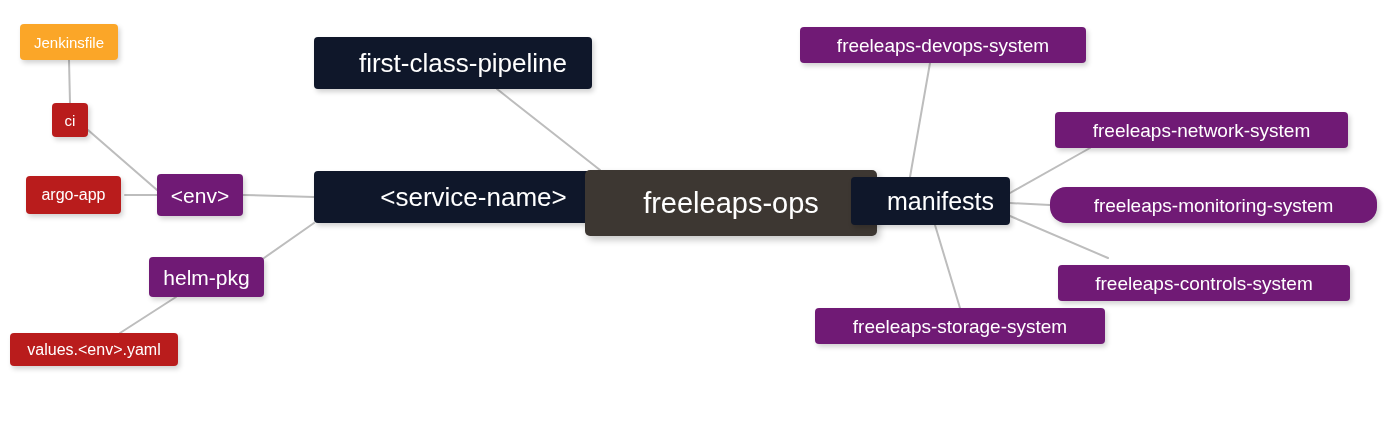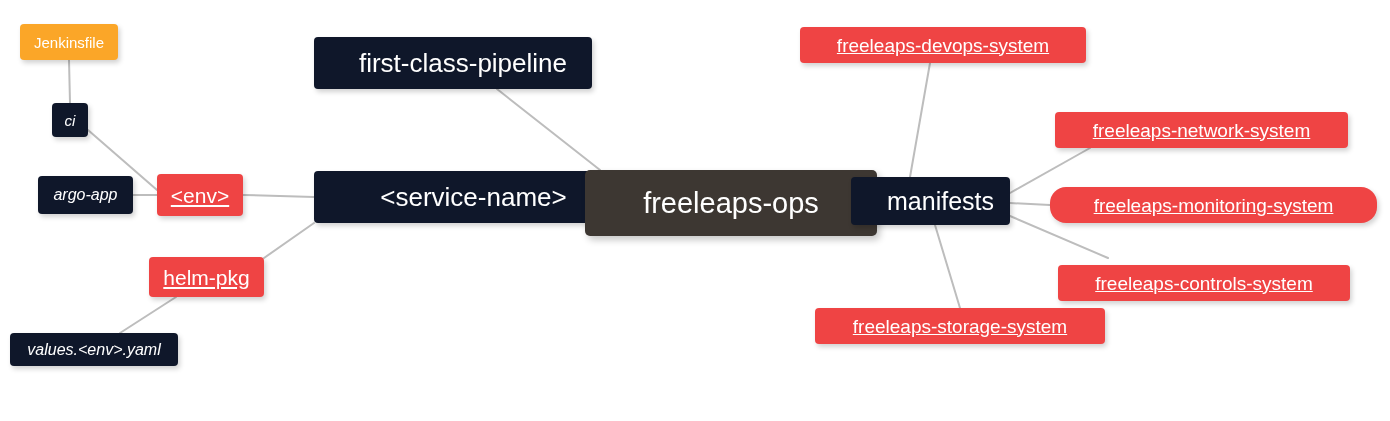--- a/index.html
+++ b/index.html
@@ -39,23 +39,23 @@
     z-index: 2;
     line-height: 1;
     padding: 0 10px;
   }
   .node.root {
     background: #3d3732;
     border-radius: 5px;
     box-shadow: 3px 4px 7px rgba(0,0,0,0.22);
   }
   .node.blue   { background: #0f172a; padding-left: 30px; }
-  .node.green  { background: #ef4444; text-decoration: underline; }
+  .node.green  { background: #701a75; }
   .node.orange { background: #fba628; }
-  .node.red    { background: #0f172a; font-style: italic; }
+  .node.red    { background: #b91c1c; }
 </style>
 </head>
 <body>
 
 <div id="mindmap">
   <svg id="edges" viewBox="0 0 1390 421" width="1390" height="421" xmlns="http://www.w3.org/2000/svg">
       <polyline points="69,60 70,103" fill="none" stroke="#bdbdbd" stroke-width="2" stroke-linecap="round"></polyline>
       <polyline points="88,130 157,190" fill="none" stroke="#bdbdbd" stroke-width="2" stroke-linecap="round"></polyline>
       <polyline points="125,195 157,195" fill="none" stroke="#bdbdbd" stroke-width="2" stroke-linecap="round"></polyline>
       <polyline points="243,195 314,197" fill="none" stroke="#bdbdbd" stroke-width="2" stroke-linecap="round"></polyline>
@@ -66,21 +66,21 @@
       <polyline points="843,201 851,201" fill="none" stroke="#bdbdbd" stroke-width="2" stroke-linecap="round"></polyline>
       <polyline points="910,177 930,63" fill="none" stroke="#bdbdbd" stroke-width="2" stroke-linecap="round"></polyline>
       <polyline points="1010,193 1090,148" fill="none" stroke="#bdbdbd" stroke-width="2" stroke-linecap="round"></polyline>
       <polyline points="1010,203 1050,205" fill="none" stroke="#bdbdbd" stroke-width="2" stroke-linecap="round"></polyline>
       <polyline points="1010,216 1108,258" fill="none" stroke="#bdbdbd" stroke-width="2" stroke-linecap="round"></polyline>
       <polyline points="935,225 960,308" fill="none" stroke="#bdbdbd" stroke-width="2" stroke-linecap="round"></polyline>
     </svg>
   <div id="node-layer">
       <div class="node orange" style="left: 20px; top: 24px; width: 98px; height: 36px; font-size: 15px;">Jenkinsfile</div>
       <div class="node red" style="left: 52px; top: 103px; width: 36px; height: 34px; font-size: 15px;">ci</div>
-      <div class="node red" style="left: 38px; top: 176px; width: 95px; height: 38px; font-size: 16px;">argo-app</div>
+      <div class="node red" style="left: 26px; top: 176px; width: 95px; height: 38px; font-size: 16px;">argo-app</div>
       <div class="node green" style="left: 157px; top: 174px; width: 86px; height: 42px; font-size: 21px;">&lt;env&gt;</div>
       <div class="node green" style="left: 149px; top: 257px; width: 115px; height: 40px; font-size: 21px;">helm-pkg</div>
       <div class="node red" style="left: 10px; top: 333px; width: 168px; height: 33px; font-size: 16px;">values.&lt;env&gt;.yaml</div>
       <div class="node blue" style="left: 314px; top: 171px; width: 299px; height: 52px; font-size: 26px;">&lt;service-name&gt;</div>
       <div class="node blue" style="left: 314px; top: 37px; width: 278px; height: 52px; font-size: 26px;">first-class-pipeline</div>
       <div class="node root" style="left: 585px; top: 170px; width: 292px; height: 66px; font-size: 29px;">freeleaps-ops</div>
       <div class="node blue" style="left: 851px; top: 177px; width: 159px; height: 48px; font-size: 25px;">manifests</div>
       <div class="node green" style="left: 800px; top: 27px; width: 286px; height: 36px; font-size: 19px;">freeleaps-devops-system</div>
       <div class="node green" style="left: 1055px; top: 112px; width: 293px; height: 36px; font-size: 19px;">freeleaps-network-system</div>
       <div class="node green" style="left: 1050px; top: 187px; width: 327px; height: 36px; font-size: 19px; border-radius: 16px;">freeleaps-monitoring-system</div>

